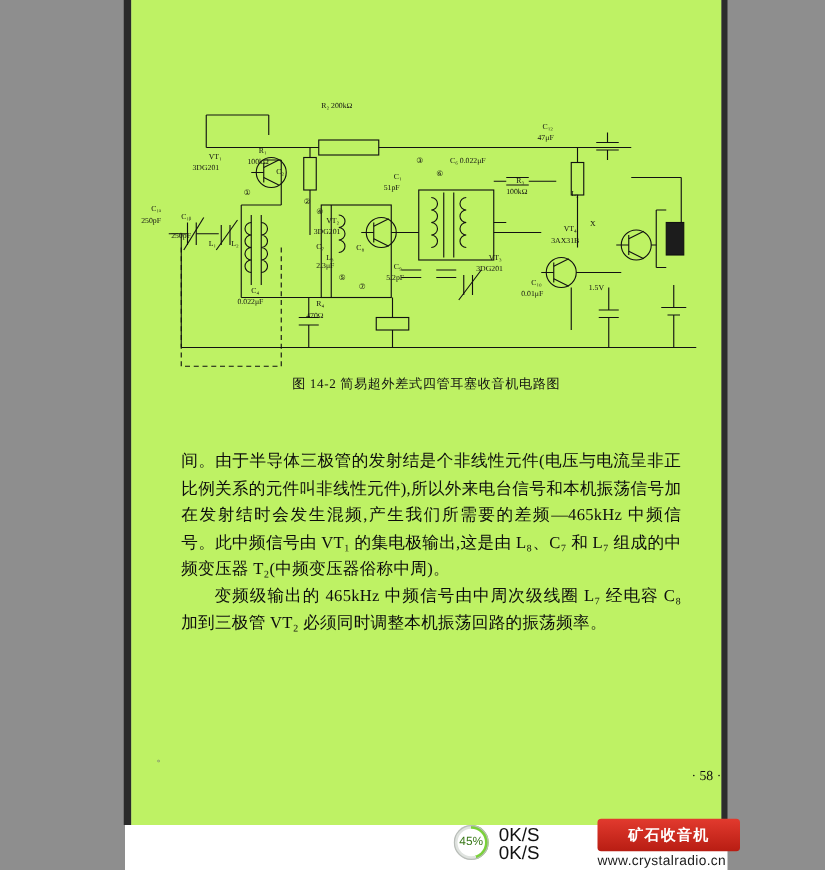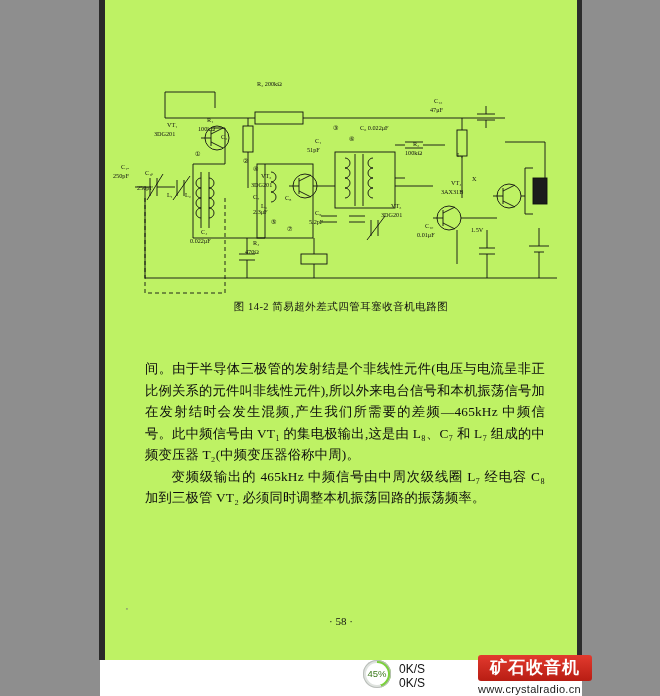--- a/index.html
+++ b/index.html
@@ -67,21 +67,21 @@
     letter-spacing: 0.2px;
     margin-top: 36px;
   }
   .body-text p {
     margin: 0 0 0 0;
   }
   .indent { text-indent: 2em; }
   .page-number {
     position: absolute;
     left: 0; top: 615px; width: 472px;
-    text-align: center;
+    text-align: right;
     font-size: 11px;
     color: #111;
   }
   .stray-mark {
     position: absolute;
     left: 20px; top: 600px;
     font-size: 9px;
     color: #777;
   }
   
@@ -129,38 +129,38 @@
     text-align: center;
     font-family: "Liberation Sans", sans-serif;
     font-size: 9.5px;
     color: #3c7a1c;
   }
   .speed-box {
     position: absolute;
     left: 399px; top: 662px;
     width: 56px; height: 28px;
     font-family: "Liberation Sans", sans-serif;
-    font-size: 12px;
+    font-size: 15px;
     color: #111;
   }
   .speed-box div { height: 14px; line-height: 14px; }
   .logo {
     position: absolute;
     left: 478px; top: 655px;
     width: 180px; height: 41px;
   }
   .logo-badge {
     position: absolute;
     left: 0; top: 0;
     width: 114px; height: 26px;
     background: linear-gradient(#e23a2e, #b81d13);
     border-radius: 3px;
     color: #fff;
     font-family: "Liberation Sans", sans-serif;
-    font-size: 17px;
+    font-size: 12px;
     font-weight: bold;
     text-align: center;
     line-height: 26px;
     letter-spacing: 1px;
   }
   .logo-url {
     position: absolute;
     left: 0px; top: 28px;
     width: 150px;
     font-family: "Liberation Sans", sans-serif;

